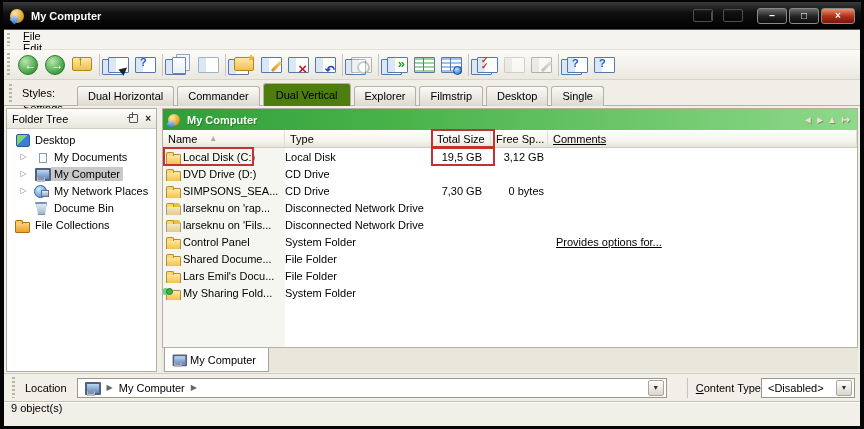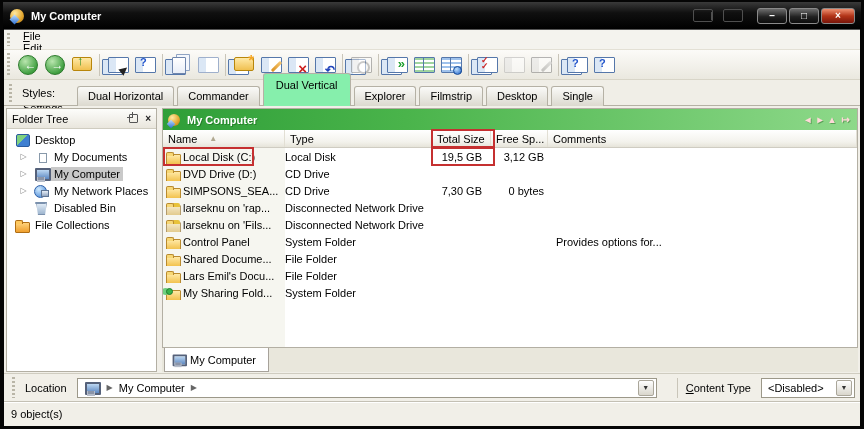--- a/index.html
+++ b/index.html
@@ -95,21 +95,21 @@
       font-size:9px;font-weight:bold;text-shadow:0 6px #c22;}
   .tb[data-icon="help"]::after{content:"?";position:absolute;left:8px;top:5px;color:#2255cc;font-weight:bold;}
 
   
   .stylesbar{height:26px;display:flex;align-items:flex-end;background:#f0eee7;border-bottom:1px solid #b5b1a5;
              padding:0 2px;}
   .stylesbar .grip{align-self:center;height:18px;}
   .styles-label{align-self:center;margin:0 22px 0 6px;}
   .stab{padding:3px 10px 4px;background:linear-gradient(#fafaf8,#dcd9cf);border:1px solid #b5b1a5;
         border-bottom:none;border-radius:3px 3px 0 0;margin-right:3px;position:relative;top:1px;}
-  .stab[data-active="true"]{background:#86efac;padding:5px 12px 15px;top:1px;z-index:2;}
+  .stab[data-active="true"]{background:#4d7c0f;padding:5px 12px 5px;top:1px;z-index:2;}
 
   
   .main{flex:1;display:flex;padding:2px 1px 1px 1px;min-height:0;}
   .tree-panel{width:151px;flex:none;display:flex;flex-direction:column;border:1px solid #b3afa3;
               background:#fff;margin-left:1px;}
   .tree-header{height:20px;flex:none;background:linear-gradient(#fdfdfb,#e9e6dd);border-bottom:1px solid #cfccc0;
                display:flex;align-items:center;padding:0 5px;}
   .tree-header .t{flex:1;}
   .pin-icon{width:9px;height:9px;border:1px solid #555;border-radius:1px;margin-right:7px;position:relative;}
   .pin-icon::after{content:"";position:absolute;left:-3px;top:-3px;width:5px;height:5px;border-bottom:1px solid #555;border-right:1px solid #555;}
@@ -138,21 +138,21 @@
   .nav-arrows span{color:#ffd9d9;font-size:10px;line-height:1;}
 
   .col-header{height:18px;flex:none;display:flex;background:linear-gradient(#ffffff,#f3f2ec 70%,#e6e4da);
               border-bottom:1px solid #cfccc2;align-items:center;}
   .hcell{height:100%;display:flex;align-items:center;padding:0 5px;border-right:1px solid #e2dfd4;overflow:hidden;white-space:nowrap;}
   .sort{font-size:8px;color:#b0a890;margin-left:12px;}
   .w-name{width:122px;flex:none;}
   .w-type{width:147px;flex:none;}
   .w-size{width:59px;flex:none;}
   .w-free{width:57px;flex:none;}
-  .w-comments{flex:1;min-width:0;}
+  .w-comments{flex:1;min-width:0;text-decoration:underline;}
 
   .list-body{flex:1;position:relative;min-height:0;
       background:linear-gradient(90deg,#f6f6f0 0,#f6f6f0 122px,#fff 122px);}
   .lrow{display:flex;height:17px;align-items:center;white-space:nowrap;}
   .cell{overflow:hidden;}
   .c-name{display:flex;align-items:center;}
   .c-size,.c-free{text-align:right;}
   .c-size{padding-right:9px;}
   .c-free{padding-right:4px;}
   .c-comments{padding-left:8px;}
@@ -217,24 +217,24 @@
   .locationbar{height:28px;flex:none;display:flex;align-items:center;background:#f1efe8;
                border-top:1px solid #cfccc0;padding:0 5px;}
   .loc-label{margin:0 10px 0 6px;}
   .combo{height:20px;background:#fff;border:1px solid #9c9889;display:flex;align-items:center;padding:0 2px 0 3px;}
   .combo-loc{flex:1;margin-right:12px;}
   .crumb-sep{color:#666;font-size:8px;margin:0 6px;}
   .drop{width:16px;height:16px;margin-left:auto;background:linear-gradient(#fefefe,#d9d6cc);
         border:1px solid #aaa69a;border-radius:2px;display:flex;align-items:center;justify-content:center;
         font-size:7px;color:#333;flex:none;}
   .vdiv{width:1px;height:20px;background:#c9c5b9;margin:0 8px;}
-  .combo-ct{width:94px;margin-left:10px;padding-left:6px;}
-
-  
-  .statusbar{height:25px;flex:none;display:flex;align-items:center;background:#f1efe8;
+  .combo-ct{width:94px;padding-left:6px;}
+
+  
+  .statusbar{height:25px;flex:none;display:flex;align-items:flex-start;background:#f1efe8;
              border-top:1px solid #c4c0b4;box-shadow:inset 0 1px 0 #fff;padding:0 7px;}
 </style>
 </head>
 <body>
 
 <div id="win">
 
   <div class="titlebar">
     <span class="app-icon"></span>
     <span class="title-text">My Computer</span>
@@ -465,21 +465,21 @@
 
             <div class="trow" data-level="1" data-arrow="true" data-selected="false">
               <span class="arrow"></span>
               <span class="fic" data-icon="network-places-icon"></span>
               <span class="tlabel">My Network Places</span>
             </div>
 
             <div class="trow" data-level="1" data-arrow="false" data-selected="false">
               <span class="arrow"></span>
               <span class="fic" data-icon="recycle-bin-icon"></span>
-              <span class="tlabel">Disabled Bin</span>
+              <span class="tlabel">Docume Bin</span>
             </div>
 
             <div class="trow" data-level="0" data-arrow="false" data-selected="false">
 
               <span class="fic" data-icon="file-collections-icon"></span>
               <span class="tlabel">File Collections</span>
             </div>
           </div>
       </div>
 

